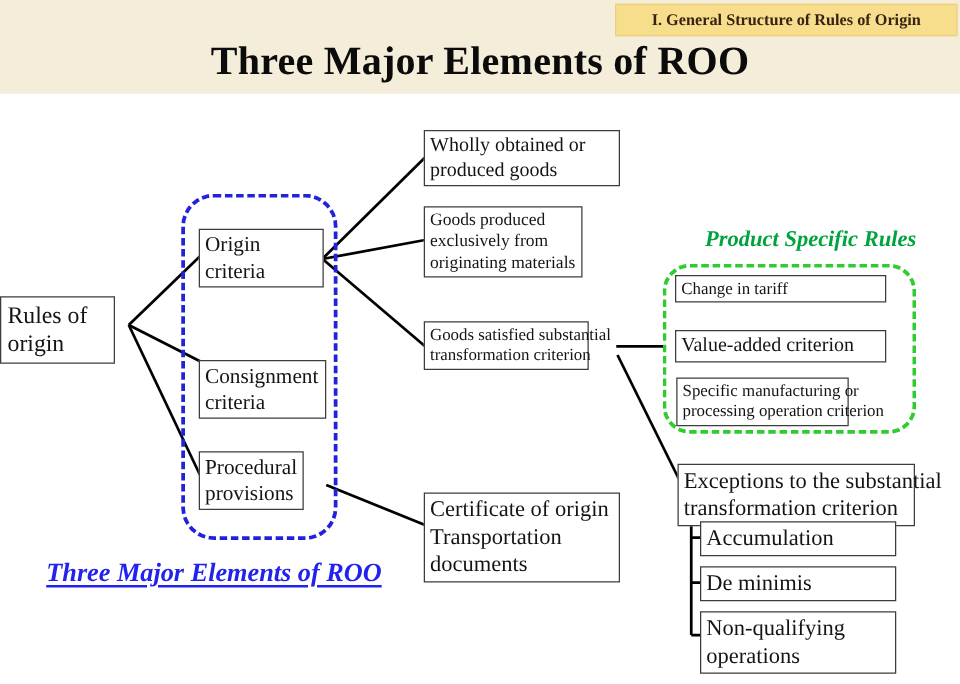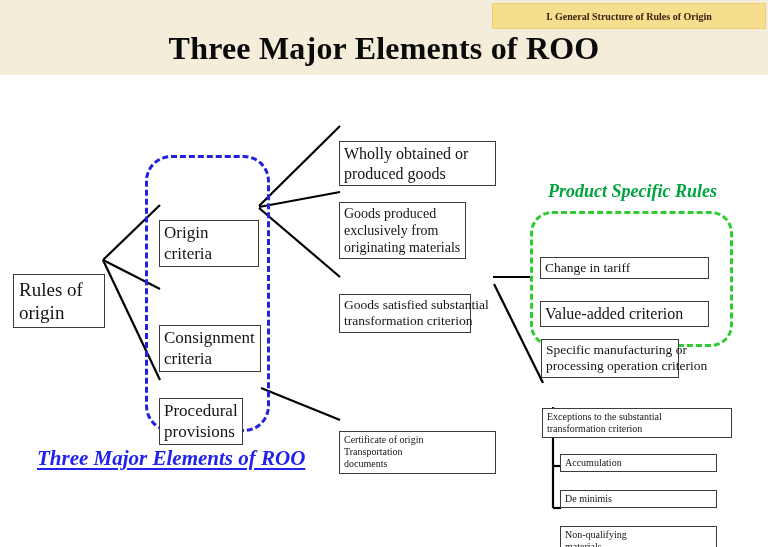--- a/index.html
+++ b/index.html
@@ -26,56 +26,55 @@
     line-height: 1;
     letter-spacing: 0.2px;
   }
   .banner {
     position: absolute; left: 492px; top: 3px;
     width: 274px; height: 26px;
     background: #F7DE8C;
     border: 1px solid #eccf7d;
     display: flex; align-items: center; justify-content: center;
     font-weight: bold;
-    font-size: 10px;
+    font-size: 13px;
     color: #3A2213;
     z-index: 4;
   }
   .wires { position: absolute; left: 0; top: 0; z-index: 1; }
   .group { position: absolute; z-index: 2; background: transparent; }
   .group.blue {
     left: 145px; top: 155px; width: 125px; height: 277px;
     border: 3px dashed #2222DD; border-radius: 26px;
   }
   .group.green {
     left: 530px; top: 211px; width: 203px; height: 136px;
     border: 3px dashed #2ECC2E; border-radius: 22px;
   }
   .psr-title {
     position: absolute; left: 532px; top: 181px; width: 201px;
-    text-align: center;
+    text-align: right;
     font-size: 18px; font-weight: bold; font-style: italic;
     color: #00A33E;
     z-index: 2;
     white-space: nowrap;
   }
   .node {
     position: absolute; z-index: 3;
     background: #ffffff;
     border: 1.5px solid #3c3c3c;
     color: #141414;
     padding: 2px 4px;
     line-height: 1.22;
-    margin-top: 37px;
   }
   .ln { display: block; white-space: nowrap; }
   .fs19 { font-size: 19px; }
   .fs17 { font-size: 17px; }
   .fs16 { font-size: 16px; }
-  .fs15 { font-size: 10px; }
+  .fs15 { font-size: 18px; }
   .fs14 { font-size: 14px; }
   .fs13 { font-size: 13.5px; }
   .caption {
     position: absolute; left: 37px; top: 446px; z-index: 3;
     font-size: 21px; font-weight: bold; font-style: italic;
     color: #2222EE;
     text-decoration: underline;
     text-underline-offset: 3px;
     white-space: nowrap;
   }
@@ -109,21 +108,21 @@
       <line x1="553" y1="466" x2="561" y2="466"></line>
       <line x1="553" y1="508" x2="561" y2="508"></line>
     </g>
   </svg>
 
   <div class="group blue"></div>
 
   <div class="psr-title">Product Specific Rules</div>
   <div class="group green"></div>
 
-  <div class="node fs19" style="left:13px; top:237px; width:92px; padding:3px 5px;">
+  <div class="node fs19" style="left:0; top:237px; width:92px; padding:3px 5px;">
     <span class="ln">Rules of</span>
     <span class="ln">origin</span>
   </div>
 
   <div class="node fs17" style="left:159px; top:183px; width:100px;">
     <span class="ln">Origin</span>
     <span class="ln">criteria</span>
   </div>
 
   <div class="node fs17" style="left:159px; top:288px; width:102px;">
@@ -173,21 +172,21 @@
   <div class="node fs15" style="left:560px; top:453px; width:157px;">
     <span class="ln">De minimis</span>
   </div>
 
   <div class="node fs15" style="left:560px; top:417px; width:157px;">
     <span class="ln">Accumulation</span>
   </div>
 
   <div class="node fs15" style="left:560px; top:489px; width:157px;">
     <span class="ln">Non-qualifying</span>
-    <span class="ln">materials</span>
+    <span class="ln">operations</span>
   </div>
 
   <div class="node fs15" style="left:339px; top:394px; width:157px;">
     <span class="ln">Certificate of origin</span>
     <span class="ln">Transportation</span>
     <span class="ln">documents</span>
   </div>
 
   <div class="caption">Three Major Elements of ROO</div>
 

